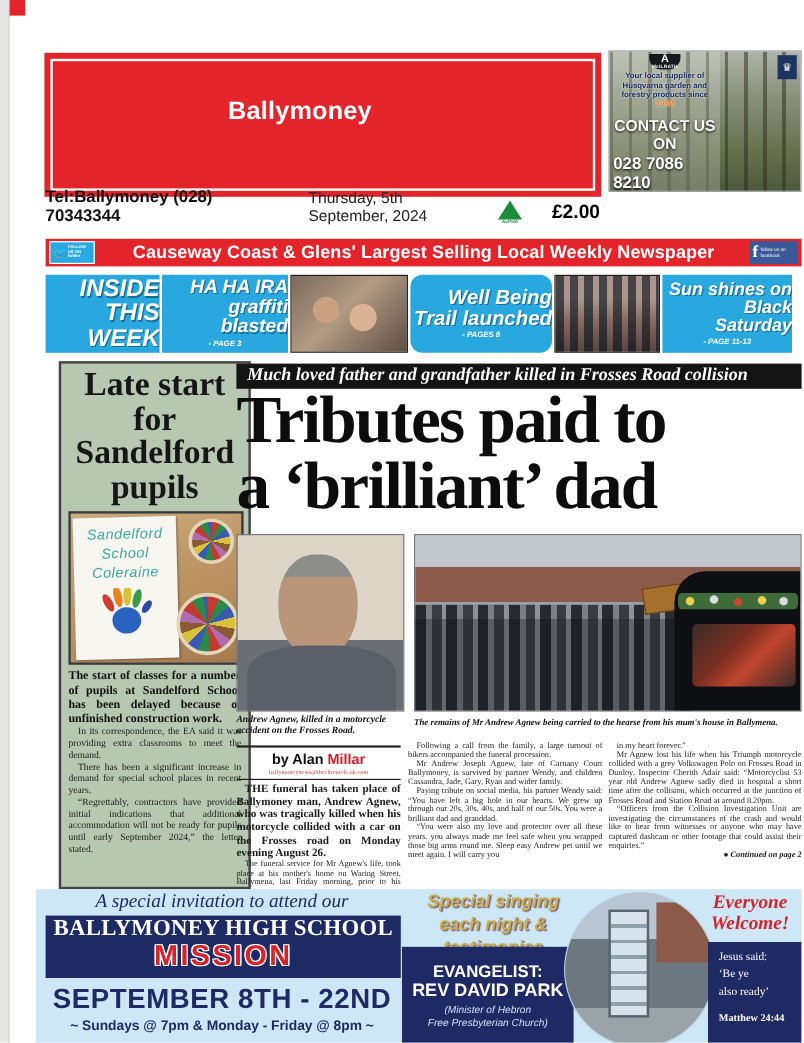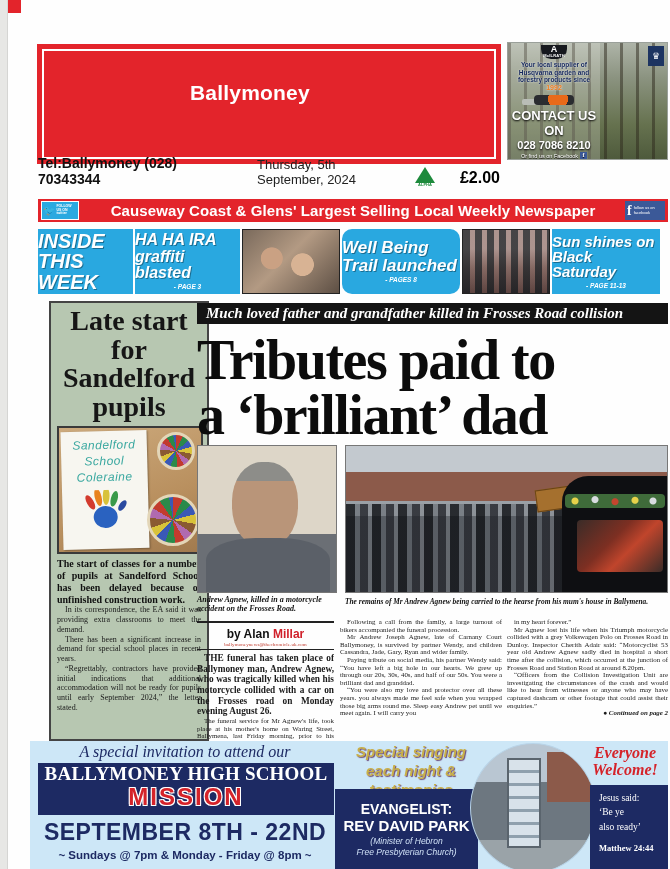--- a/index.html
+++ b/index.html
@@ -19,21 +19,21 @@
   .husq-ad { left:507px; top:42px; width:161px; height:118px; overflow:hidden; border:1px solid #9aa09a;
     background:linear-gradient(180deg,#aeb4a8 0%, #8b9380 30%, #66724f 70%, #4e5a3c 100%); }
   .husq-trees { position:absolute; inset:0; background:repeating-linear-gradient(90deg, rgba(45,40,28,0.5) 0 3px, transparent 3px 16px); }
   .husq-left { position:absolute; left:0; top:0; width:92px; height:118px; background:rgba(238,238,232,0.25); padding:2px 3px; display:flex; flex-direction:column; align-items:center; }
   .husq-shield { width:26px; height:24px; background:#16181d; color:#fff; border-radius:0 0 10px 10px; display:flex; flex-direction:column; align-items:center; justify-content:center; font-size:9px; font-weight:bold; line-height:1; }
   .husq-shield .dealer { font-size:4px; letter-spacing:0.2px; }
   .husq-tag { color:#13265c; font-weight:bold; font-size:6.5px; text-align:center; line-height:1.2; margin-top:2px; text-shadow:0 0 2px #fff; }
   .husq-year { color:#f07c1e; font-weight:bold; font-size:7px; }
   .husq-mower { width:40px; height:18px; margin-top:2px; background:radial-gradient(circle at 60% 40%, #e86a1a 0 40%, #2a2c30 41% 100%); border-radius:4px; box-shadow:-14px 2px 0 -2px #b9bdb6; }
   .husq-contact { color:#fff; font-weight:bold; font-size:13px; margin-top:3px; text-shadow:0 1px 2px #000; text-align:center; line-height:1.2; }
-  .husq-phone { color:#fff; font-weight:bold; font-size:11px; text-shadow:0 1px 2px #000; }
+  .husq-phone { color:#fff; font-weight:bold; font-size:14px; text-shadow:0 1px 2px #000; }
   .husq-fb { color:#fff; font-size:5.5px; margin-top:1px; text-shadow:0 1px 1px #000; display:flex; align-items:center; gap:2px; }
   .fb-sq { display:inline-block; width:7px; height:7px; background:#3b5998; color:#fff; font-weight:bold; font-size:6px; text-align:center; line-height:7px; font-family:"Liberation Serif",serif; }
   .husq-crown { position:absolute; right:3px; top:3px; width:16px; height:20px; background:#1d3461; color:#fff; font-size:9px; text-align:center; line-height:20px; }
 
   
   .dateline { left:38px; top:131px; width:462px; height:30px; display:flex; align-items:flex-end; padding-bottom:2px; }
   .dateline { top:159px;gap:15px; } 
   .dl-tel { font-weight:bold; font-size:14px; color:#111; }
   .dl-date { font-size:13px; color:#222; margin-left:58px; }
   .alpha-logo { margin-left:14px; display:flex; flex-direction:column; align-items:center; line-height:1; }
@@ -46,21 +46,21 @@
   .banner-text { color:#fff; font-weight:bold; font-size:15px; letter-spacing:0.1px; }
   .tw-box { position:absolute; left:3px; top:2px; width:38px; height:19px; background:#2aa9e0; border:1px solid #fff; color:#fff; display:flex; align-items:center; padding:1px; gap:1px; }
   .tw-bird { font-size:10px; line-height:1; }
   .tw-label { font-size:3.5px; font-weight:bold; line-height:1.1; }
   .fb-box { position:absolute; right:3px; top:2px; width:40px; height:19px; background:#3b5998; color:#fff; display:flex; align-items:center; padding:1px 2px; gap:2px; }
   .fb-f { font-family:"Liberation Serif",serif; font-weight:bold; font-size:14px; line-height:1; }
   .fb-label { font-size:4px; line-height:1.1; }
 
   
   .teasers { left:38px; top:229px; width:630px; height:65px; display:flex; gap:2px; }
-  .tz { background:#29a8e0; color:#fff; font-style:italic; font-weight:bold; text-align:left; display:flex; flex-direction:column; align-items:center; justify-content:center; line-height:1.02; text-shadow:1px 1px 0 rgba(0,0,0,0.35); overflow:hidden; }
+  .tz { background:#29a8e0; color:#fff; font-style:italic; font-weight:bold; text-align:right; display:flex; flex-direction:column; align-items:center; justify-content:center; line-height:1.02; text-shadow:1px 1px 0 rgba(0,0,0,0.35); overflow:hidden; }
   .tz .pg { font-size:6.5px; font-style:italic; font-weight:bold; margin-top:3px; text-shadow:none; }
   .tz1 { width:95px; font-size:20px; }
   .tz2 { width:105px; font-size:16px; }
   .tz4 { width:118px; font-size:17px;border-radius:10px; }
   .tz6 { width:108px; font-size:15px; }
   .tz-photo { border:1px solid #222; }
   .tz-photo1 { width:98px; background:
       radial-gradient(circle at 30% 45%, #caa183 0 14%, transparent 15%),
       radial-gradient(circle at 62% 55%, #d8b394 0 16%, transparent 17%),
       linear-gradient(135deg,#7a6a5c 0%, #b39a83 45%, #5d4f44 100%); }
@@ -79,21 +79,21 @@
       background:repeating-conic-gradient(#c23b2e 0 25deg, #2a8a4a 25deg 50deg, #3a59b5 50deg 75deg, #d8c23a 75deg 100deg, #8a5a32 100deg 125deg, #b06ab0 125deg 150deg); }
   .cup1 { right:6px; top:4px; width:38px; height:38px; }
   .cup2 { right:2px; bottom:6px; width:52px; height:52px; }
   .sandel-lede { font-family:"Liberation Serif",serif; font-weight:bold; font-size:10px; line-height:1.18; text-align:justify; color:#101010; margin-top:2px; }
   .sandel p.bp { font-family:"Liberation Serif",serif; font-size:8px; line-height:1.22; text-align:justify; color:#1a1a1a; text-indent:8px; }
 
   
   .main { left:197px; top:303px; width:471px; height:437px; }
   .main { top:303px; }
   .kicker { position:absolute; left:0; top:0; width:471px; height:21px; background:#141414; color:#fff; font-family:"Liberation Serif",serif; font-style:italic; font-weight:bold; font-size:15px; line-height:21px; padding-left:9px; }
-  .headline { position:absolute; left:0; top:30px; width:471px; font-family:"Liberation Serif",serif; font-weight:bold; font-size:56px; line-height:0.99; letter-spacing:-1.5px; color:#0c0c0c; }
+  .headline { position:absolute; left:0; top:20px; width:471px; font-family:"Liberation Serif",serif; font-weight:bold; font-size:56px; line-height:0.99; letter-spacing:-1.5px; color:#0c0c0c; }
   .photo-row-portrait { position:absolute; left:0; top:142px; width:140px; height:148px; border:1px solid #777; overflow:hidden;
       background:linear-gradient(180deg,#ddd6c8 0 60%, #6b6f75 60% 100%); }
   .portrait-head { position:absolute; left:34px; top:16px; width:66px; height:86px; border-radius:45% 45% 48% 48%; background:linear-gradient(180deg,#8d8d89 0 22%, #b99579 22% 100%); }
   .portrait-body { position:absolute; left:8px; top:92px; width:124px; height:56px; border-radius:40% 40% 0 0; background:#5b6068; }
   .photo-row-wide { position:absolute; left:148px; top:142px; width:323px; height:148px; border:1px solid #777; overflow:hidden;
       background:linear-gradient(180deg,#c3c9cf 0 18%, #8c5a4a 18% 38%, #9aa0a6 38% 48%, #565b61 48% 100%); }
   .crowd { position:absolute; left:0; top:58px; width:230px; height:90px;
       background:repeating-linear-gradient(90deg, rgba(20,22,26,0.85) 0 9px, rgba(90,95,102,0.5) 9px 14px, rgba(40,42,48,0.85) 14px 22px, rgba(120,124,130,0.4) 22px 26px); }
   .coffin { position:absolute; left:190px; top:42px; width:36px; height:22px; background:#a5702e; border:1px solid #6b4515; transform:rotate(-8deg); }
   .hearse { position:absolute; right:0; top:30px; width:105px; height:118px; background:linear-gradient(180deg,#0e0f12 0 100%); border-top-left-radius:26px; }

